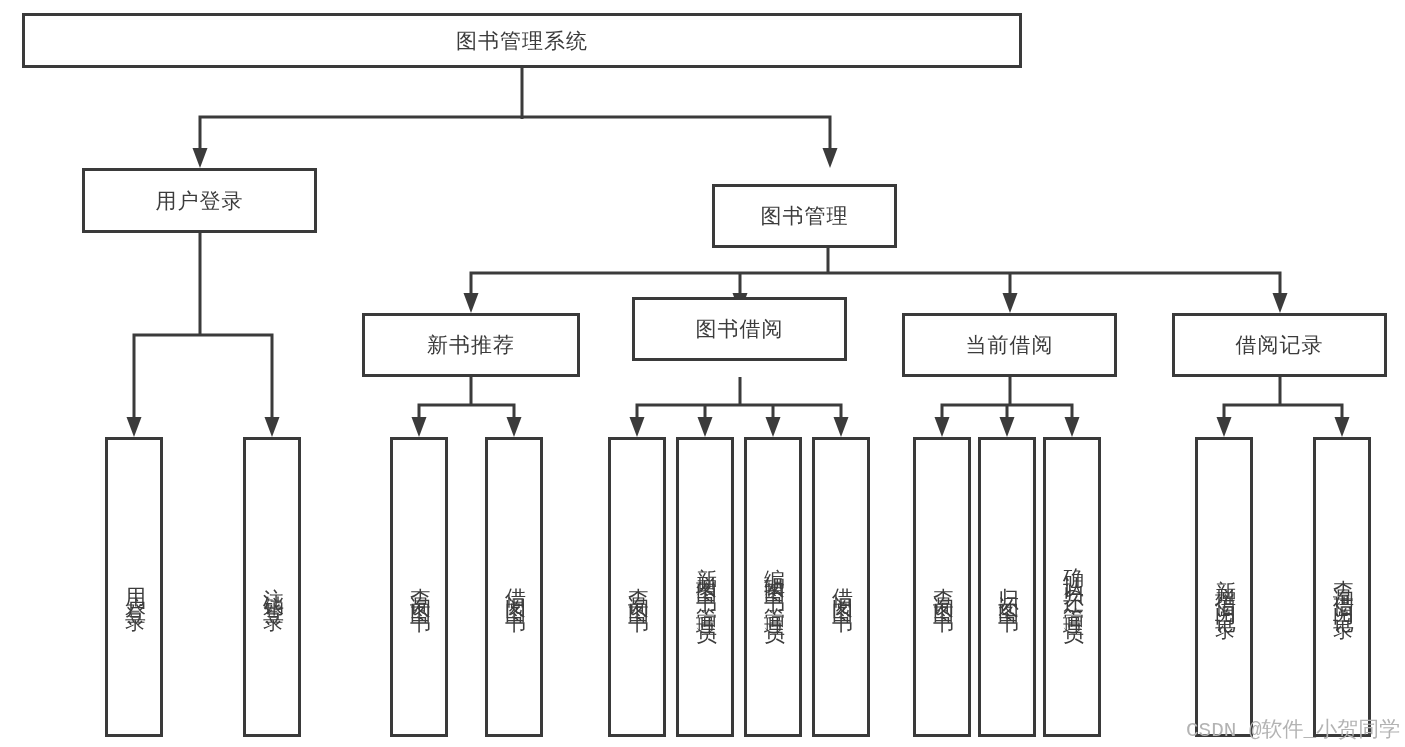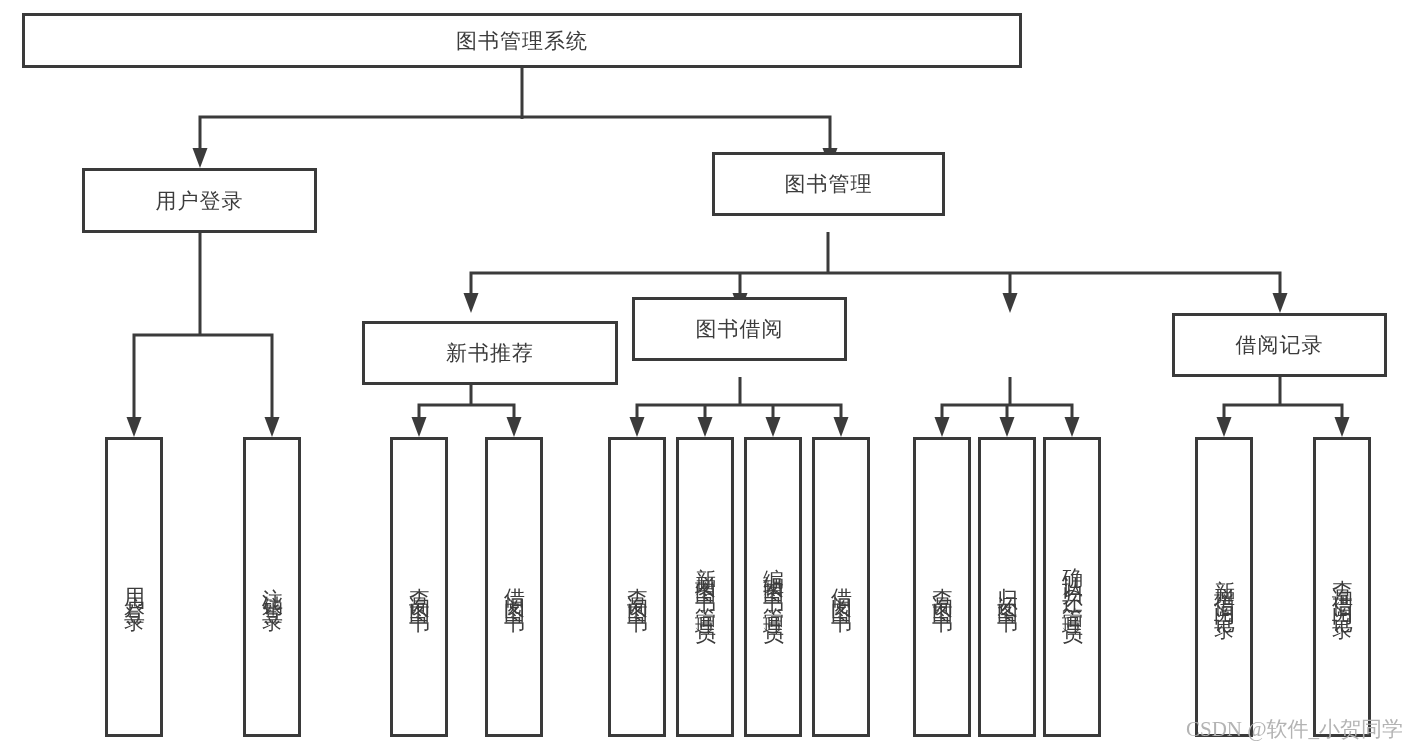--- a/index.html
+++ b/index.html
@@ -1,21 +1,21 @@
 <!DOCTYPE html>
 <html><head>
 <meta charset="utf-8">
 <style>
   html, body { margin: 0; padding: 0; background: #ffffff; }
   .stage {
     position: relative;
     width: 1405px;
     height: 747px;
     background: #ffffff;
-    font-family: Liberation Serif, serif;
+    font-family: Liberation Mono, monospace;
     overflow: hidden;
   }
   .connectors {
     position: absolute;
     left: 0; top: 0;
     width: 1405px; height: 747px;
     pointer-events: none;
   }
   .box {
     position: absolute;
@@ -110,29 +110,32 @@
     </g>
   </svg>
 
   <div class="box" style="left:22px; top:13px; width:1000px; height:55px;">
     <span class="label">图书管理系统</span>
   </div>
 
   <div class="box" style="left:82px; top:168px; width:235px; height:65px;">
     <span class="label">用户登录</span>
   </div>
-  <div class="box" style="left:712px; top:152px; width:233px; height:64px;">
+  <div class="box" style="left:712px; top:184px; width:185px; height:64px;">
     <span class="label">图书管理</span>
   </div>
 
-  <div class="box" style="left:362px; top:321px; width:256px; height:64px;">
+  <div class="box" style="left:362px; top:313px; width:218px; height:64px;">
     <span class="label">新书推荐</span>
   </div>
   <div class="box" style="left:632px; top:297px; width:215px; height:64px;">
     <span class="label">图书借阅</span>
+  </div>
+  <div class="box" style="left:902px; top:313px; width:215px; height:64px;">
+    <span class="label">当前借阅</span>
   </div>
   <div class="box" style="left:1172px; top:313px; width:215px; height:64px;">
     <span class="label">借阅记录</span>
   </div>
 
   <div class="box leaf" style="left:105px; top:437px; width:58px; height:300px;">
     <span class="label">用户登录</span>
   </div>
   <div class="box leaf" style="left:243px; top:437px; width:58px; height:300px;">
     <span class="label">注销登录</span>

